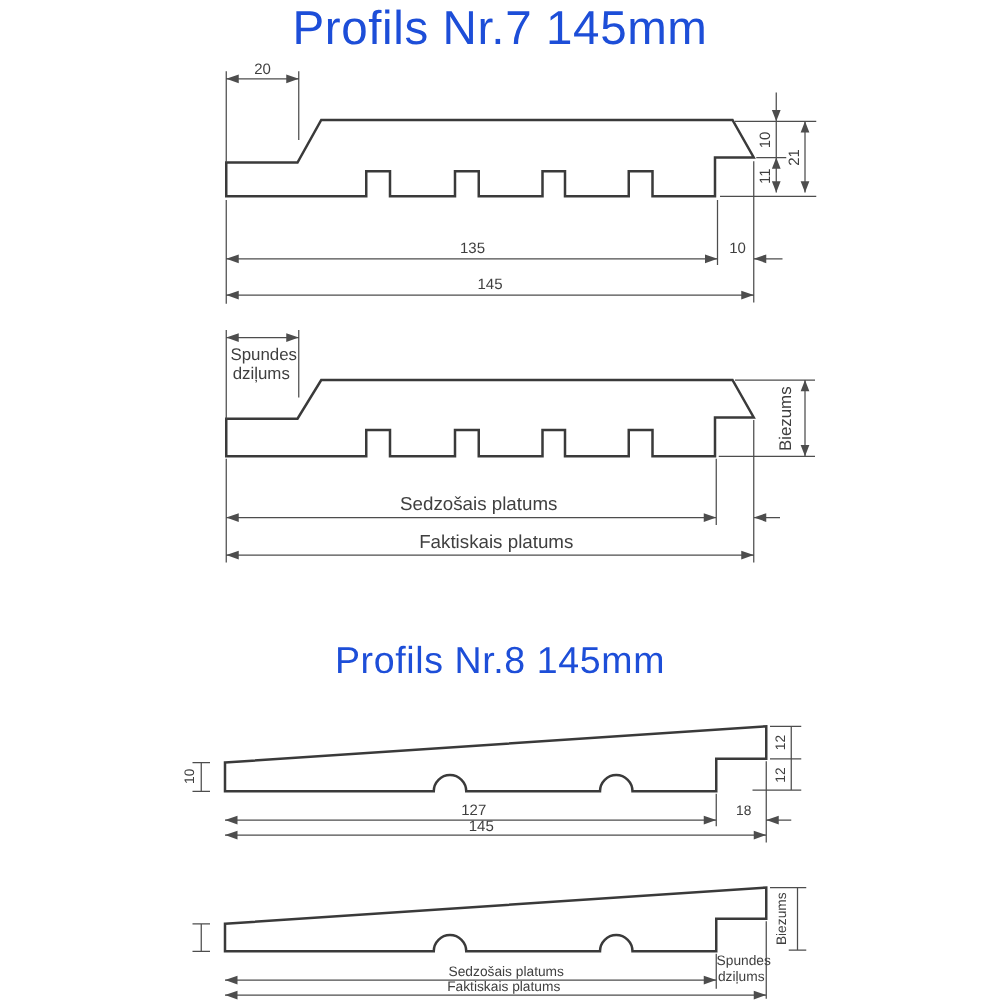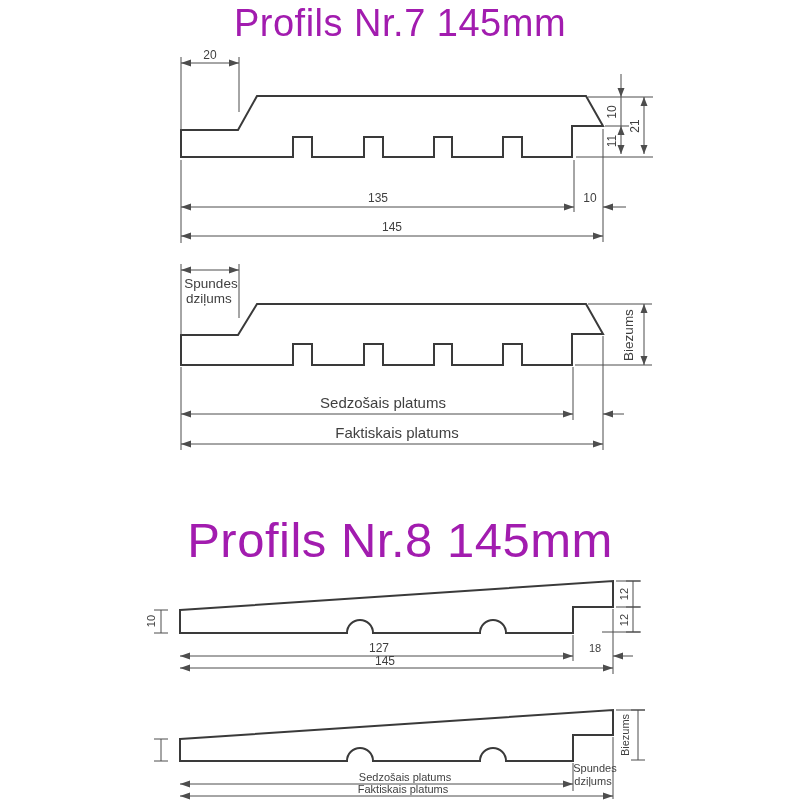--- a/index.html
+++ b/index.html
@@ -1,22 +1,22 @@
 <!DOCTYPE html>
 <html><head>
 <meta charset="utf-8">
 <style>
   html,body{margin:0;padding:0;}
   body{width:800px;height:800px;background:#ffffff;position:relative;overflow:hidden;
        font-family:"Liberation Sans",sans-serif;}
   .stage{position:absolute;inset:0;width:800px;height:800px;}
-  .title{position:absolute;left:0;width:800px;text-align:center;color:#a21caf;
+  .title{position:absolute;left:0;width:800px;text-align:center;color:#1d4ed8;
          font-weight:400;letter-spacing:0.5px;}
   #title7{top:2px;font-size:38px;}
-  #title8{top:512px;font-size:49px;text-align:center;}
+  #title8{top:512px;font-size:30px;text-align:center;}
   svg{position:absolute;overflow:visible;}
   .outline{fill:none;stroke:#3a3a3a;stroke-width:2;stroke-linejoin:miter;}
   .dim{fill:none;stroke:#4d4d4d;stroke-width:1;}
   .arr{fill:#4d4d4d;stroke:none;}
   text{fill:#3f3f3f;font-family:"Liberation Sans",sans-serif;}
   .t12{font-size:12px;}
   .t11{font-size:11px;}
   .t13{font-size:13.5px;}
   .t15{font-size:15px;}
 </style>

